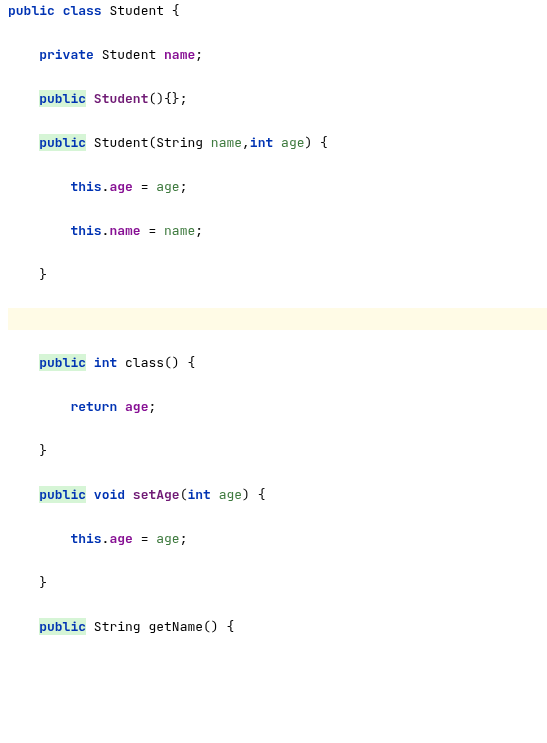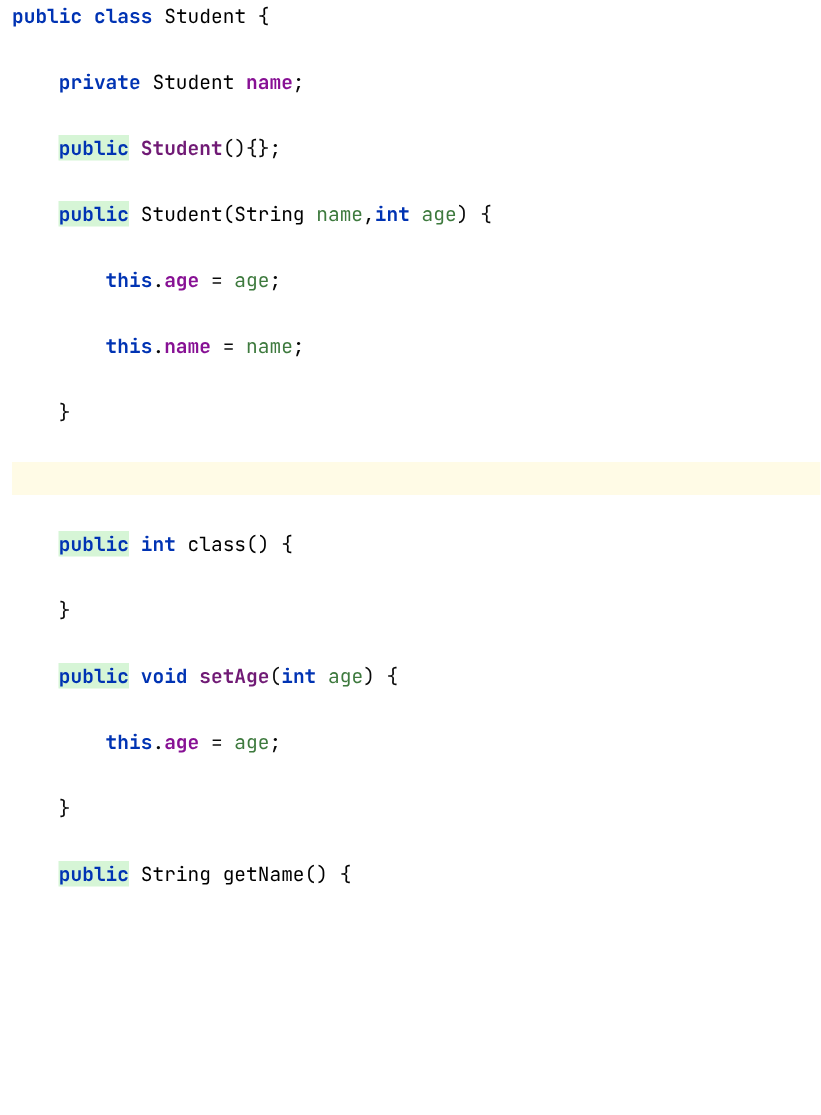--- a/index.html
+++ b/index.html
@@ -39,20 +39,21 @@
 
 <pre class="code" id="code-block"><span class="line"><span class="kw">public</span><span class="punc"> </span><span class="kw">class</span><span class="punc"> </span><span class="cls">Student {</span></span>
 <span class="line"><span class="punc">    </span><span class="kw">private</span><span class="punc"> </span><span class="cls">Student </span><span class="field">name</span><span class="punc">;</span></span>
 <span class="line"><span class="punc">    </span><span class="kw-hl">public</span><span class="punc"> </span><span class="mname">Student</span><span class="punc">(){};</span></span>
 <span class="line"><span class="punc">    </span><span class="kw-hl">public</span><span class="punc"> </span><span class="cls">Student(String </span><span class="param">name</span><span class="punc">,</span><span class="kw">int</span><span class="punc"> </span><span class="param">age</span><span class="punc">) {</span></span>
 <span class="line"><span class="punc">        </span><span class="kw">this</span><span class="punc">.</span><span class="field">age</span><span class="punc"> = </span><span class="param">age</span><span class="punc">;</span></span>
 <span class="line"><span class="punc">        </span><span class="kw">this</span><span class="punc">.</span><span class="field">name</span><span class="punc"> = </span><span class="param">name</span><span class="punc">;</span></span>
 <span class="line"><span class="punc">    }</span></span>
 <span class="line hl"><span class="punc"> </span></span>
 <span class="line"><span class="punc">    </span><span class="kw-hl">public</span><span class="punc"> </span><span class="kw">int</span><span class="punc"> </span><span class="cls">class() {</span></span>
+<span class="line"><span class="punc">        </span><span class="kw">return</span><span class="punc"> </span><span class="field">age</span><span class="punc">;</span></span>
 <span class="line"><span class="punc">    }</span></span>
 <span class="line"><span class="punc">    </span><span class="kw-hl">public</span><span class="punc"> </span><span class="kw">void</span><span class="punc"> </span><span class="mname">setAge</span><span class="punc">(</span><span class="kw">int</span><span class="punc"> </span><span class="param">age</span><span class="punc">) {</span></span>
 <span class="line"><span class="punc">        </span><span class="kw">this</span><span class="punc">.</span><span class="field">age</span><span class="punc"> = </span><span class="param">age</span><span class="punc">;</span></span>
 <span class="line"><span class="punc">    }</span></span>
 <span class="line"><span class="punc">    </span><span class="kw-hl">public</span><span class="punc"> </span><span class="cls">String getName() {</span></span>
 
 
 
 
 

